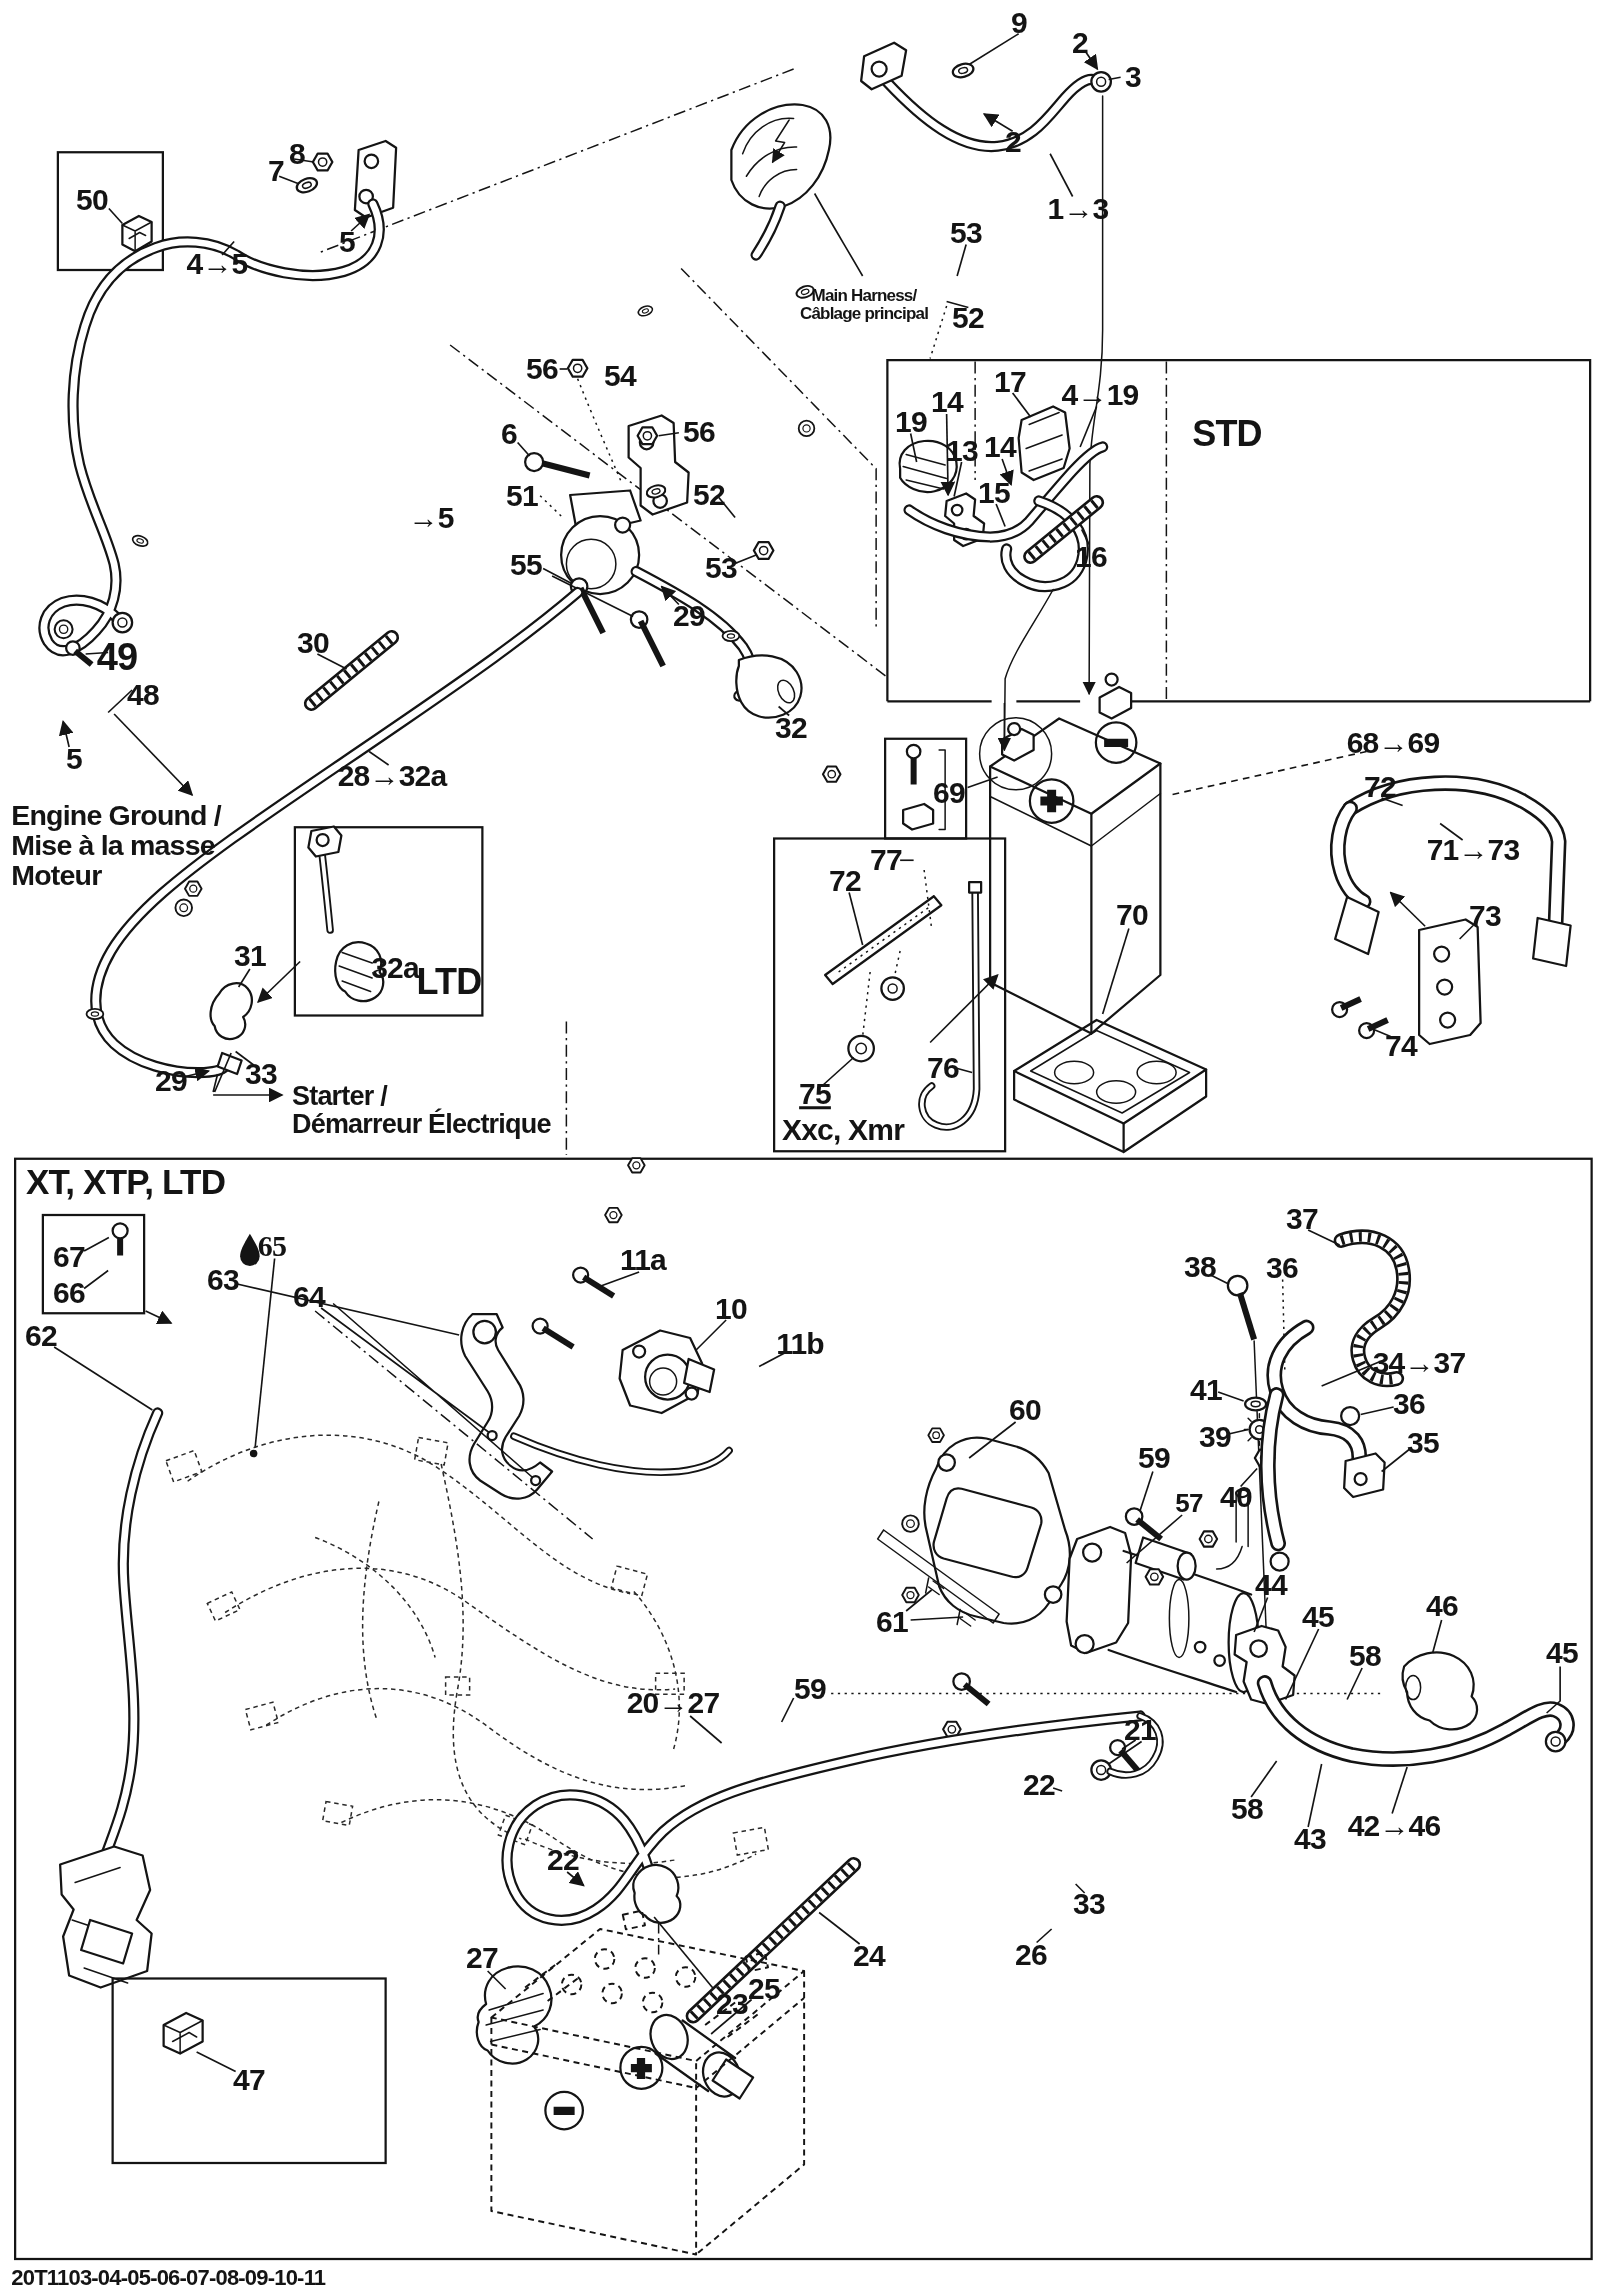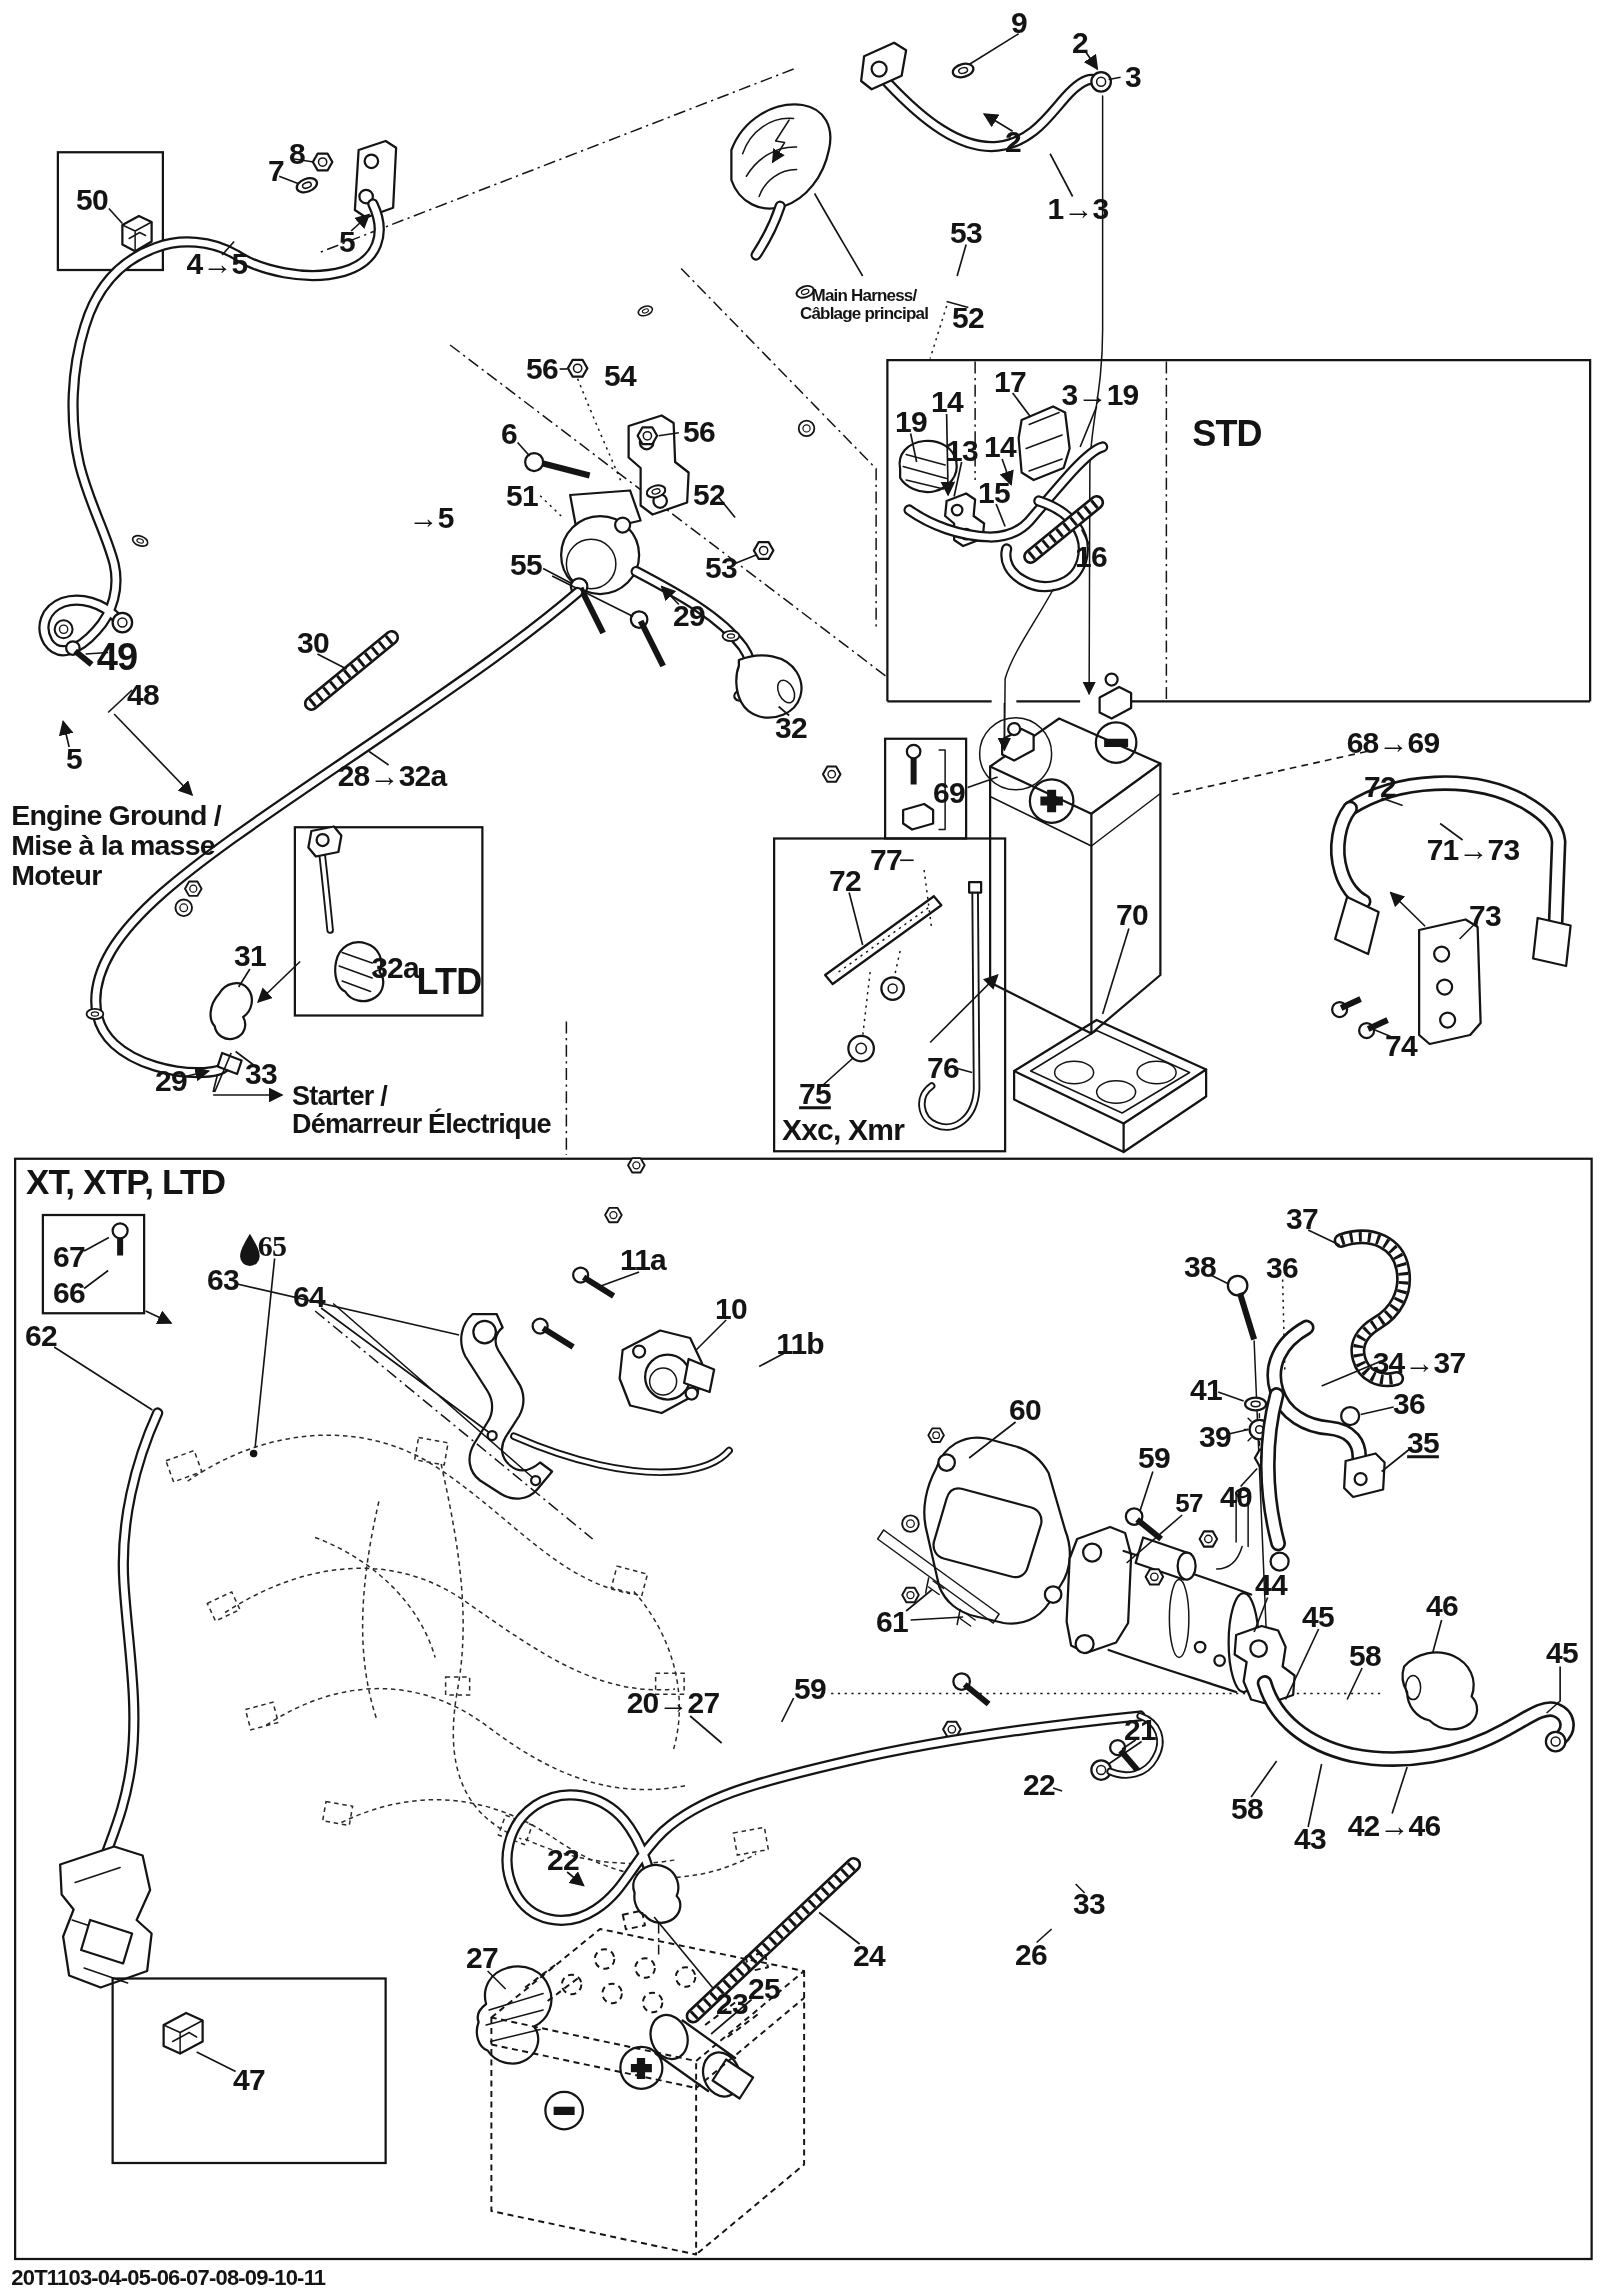--- a/index.html
+++ b/index.html
@@ -590,21 +590,21 @@
       <div class="co" style="left: 261px; top: 1074px; font-size: 30px;">33</div>
       <div class="co l" style="left: 292px; top: 1110px; font-size: 27px;">Starter /
 Démarreur Électrique</div>
       <div class="co" style="left: 1227px; top: 406px; font-size: 36px; margin-top: 28px;">STD</div>
       <div class="co" style="left: 911px; top: 422px; font-size: 30px;">19</div>
       <div class="co" style="left: 947px; top: 402px; font-size: 30px;">14</div>
       <div class="co" style="left: 962px; top: 451px; font-size: 30px;">13</div>
       <div class="co" style="left: 1010px; top: 382px; font-size: 30px;">17</div>
       <div class="co" style="left: 1000px; top: 447px; font-size: 30px;">14</div>
       <div class="co" style="left: 994px; top: 493px; font-size: 30px;">15</div>
-      <div class="co" style="left: 1100px; top: 395px; font-size: 30px;">3→19</div>
+      <div class="co" style="left: 1100px; top: 395px; font-size: 30px;">4→19</div>
       <div class="co" style="left: 1091px; top: 557px; font-size: 30px;">16</div>
       <div class="co" style="left: 949px; top: 793px; font-size: 30px;">69</div>
       <div class="co" style="left: 1393px; top: 743px; font-size: 30px;">68→69</div>
       <div class="co" style="left: 1380px; top: 787px; font-size: 30px;">72</div>
       <div class="co" style="left: 1473px; top: 850px; font-size: 30px;">71→73</div>
       <div class="co" style="left: 1132px; top: 915px; font-size: 30px;">70</div>
       <div class="co" style="left: 1485px; top: 916px; font-size: 30px;">73</div>
       <div class="co" style="left: 1401px; top: 1046px; font-size: 30px;">74</div>
       <div class="co" style="left: 886px; top: 860px; font-size: 30px;">77</div>
       <div class="co" style="left: 845px; top: 881px; font-size: 30px;">72</div>
@@ -622,21 +622,21 @@
       <div class="co" style="left: 731px; top: 1309px; font-size: 30px;">10</div>
       <div class="co" style="left: 800px; top: 1344px; font-size: 30px;">11b</div>
       <div class="co" style="left: 1200px; top: 1267px; font-size: 30px;">38</div>
       <div class="co" style="left: 1282px; top: 1268px; font-size: 30px;">36</div>
       <div class="co" style="left: 1302px; top: 1219px; font-size: 30px;">37</div>
       <div class="co" style="left: 1419px; top: 1363px; font-size: 30px;">34→37</div>
       <div class="co" style="left: 1206px; top: 1390px; font-size: 30px;">41</div>
       <div class="co" style="left: 1215px; top: 1437px; font-size: 30px;">39</div>
       <div class="co" style="left: 1236px; top: 1497px; font-size: 30px;">40</div>
       <div class="co" style="left: 1409px; top: 1404px; font-size: 30px;">36</div>
-      <div class="co" style="left: 1423px; top: 1443px; font-size: 30px; text-decoration: underline;">35</div>
+      <div class="co" style="left: 1423px; top: 1443px; font-size: 30px;">35</div>
       <div class="co" style="left: 1154px; top: 1458px; font-size: 30px;">59</div>
       <div class="co" style="left: 1189px; top: 1504px; font-size: 26px;">57</div>
       <div class="co" style="left: 1025px; top: 1410px; font-size: 30px;">60</div>
       <div class="co" style="left: 892px; top: 1622px; font-size: 30px;">61</div>
       <div class="co" style="left: 1271px; top: 1585px; font-size: 30px;">44</div>
       <div class="co" style="left: 1318px; top: 1617px; font-size: 30px;">45</div>
       <div class="co" style="left: 1365px; top: 1656px; font-size: 30px;">58</div>
       <div class="co" style="left: 1442px; top: 1606px; font-size: 30px;">46</div>
       <div class="co" style="left: 1562px; top: 1653px; font-size: 30px;">45</div>
       <div class="co" style="left: 810px; top: 1689px; font-size: 30px;">59</div>

